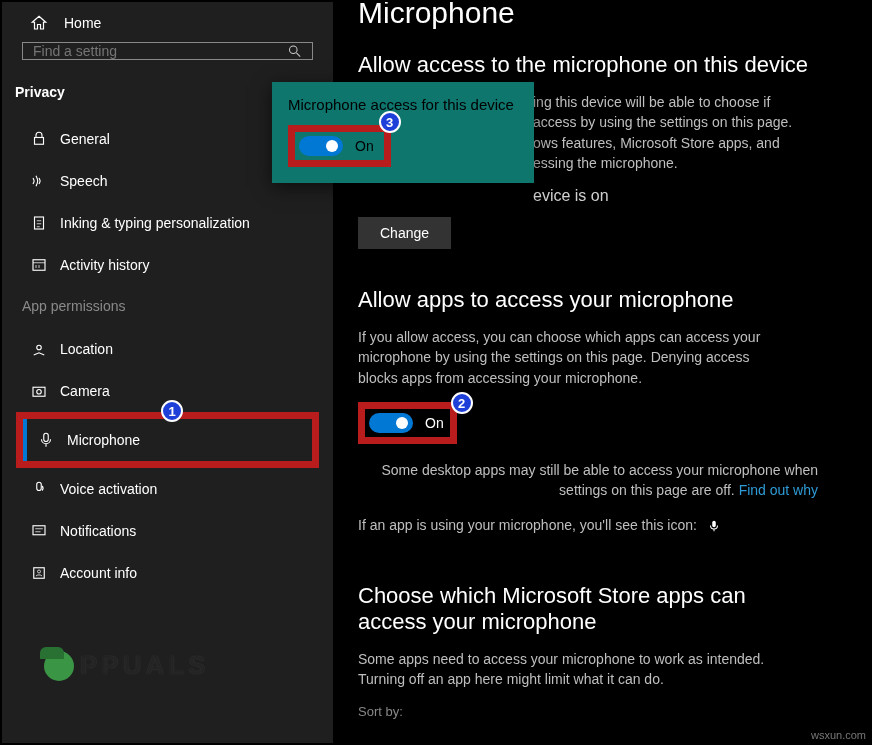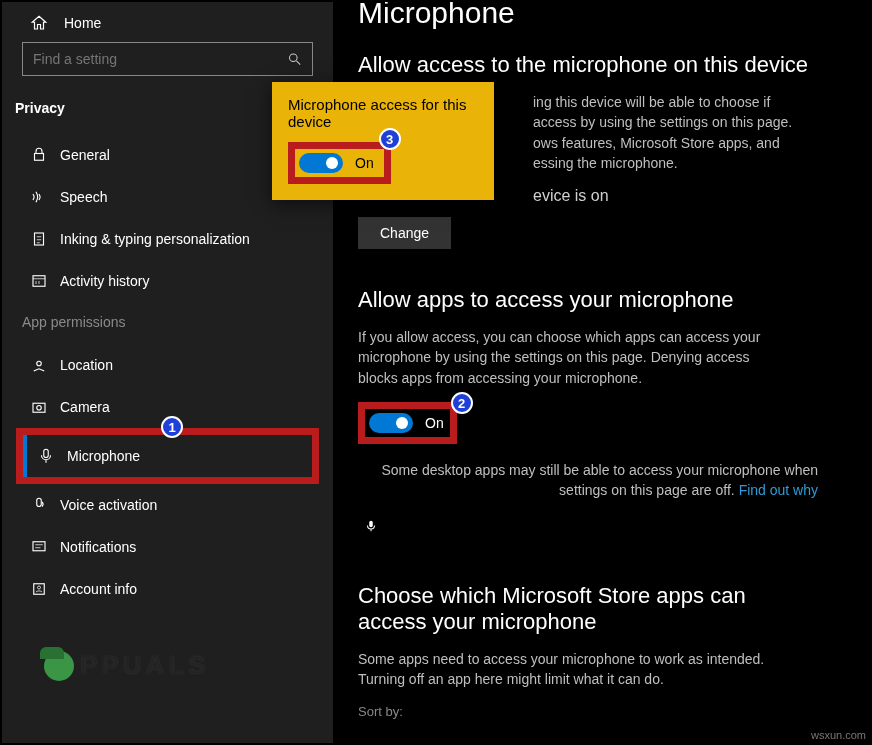--- a/index.html
+++ b/index.html
@@ -35,21 +35,21 @@
     padding: 6px 20px 10px 28px;
   }
   .home-row span.label { font-size: 14px; }
   .search-wrap { padding: 0 20px 14px 20px; }
   .search {
     display: flex;
     align-items: center;
     justify-content: space-between;
     border: 1px solid #888;
     background: #1f1f1f;
-    height: 34px;
+    height: 18px;
     padding: 0 10px;
   }
   .search input {
     background: transparent;
     border: none;
     color: #ccc;
     font-size: 14px;
     outline: none;
     width: 100%;
   }
@@ -160,22 +160,22 @@
   .mic-inline {
     display: inline-flex;
     vertical-align: middle;
     margin-left: 6px;
   }
   
   .popup {
     position: absolute;
     left: 272px;
     top: 82px;
-    width: 222px;
-    background: #eab308;
+    width: 262px;
+    background: #0f766e;
     color: #000;
     padding: 14px 20px 16px 16px;
     box-shadow: 0 4px 18px rgba(0,0,0,0.6);
     z-index: 40;
   }
   .popup .ptitle {
     font-size: 15px;
     margin-bottom: 12px;
   }
   .popup .toggle-row { padding: 4px 10px 4px 4px; }
@@ -346,20 +346,21 @@
         <div class="toggle"></div>
         <span class="toggle-label">On</span>
       </div>
       <div class="callout" style="top:-10px; right:-16px;">2</div>
     </div>
 
     <p class="desc" style="margin-top:16px; max-width:460px;text-align:right;">
       <span>Some desktop apps may still be able to access your microphone when settings on this page are off. </span><span class="link">Find out why</span>
     </p>
     <p class="desc">
+      <span>If an app is using your microphone, you'll see this icon:</span>
       <span class="mic-inline">
         <svg width="14" height="16" viewBox="0 0 24 24">
             <rect x="9" y="3" width="6" height="11" rx="3" fill="#fff"></rect>
             <path d="M6 11a6 6 0 0012 0M12 17v4" fill="none" stroke="#fff" stroke-width="1.8"></path>
           </svg>
       </span>
     </p>
 
     <div class="spacer"></div>
     <h2 class="section" style="max-width:440px">Choose which Microsoft Store apps can access your microphone</h2>

